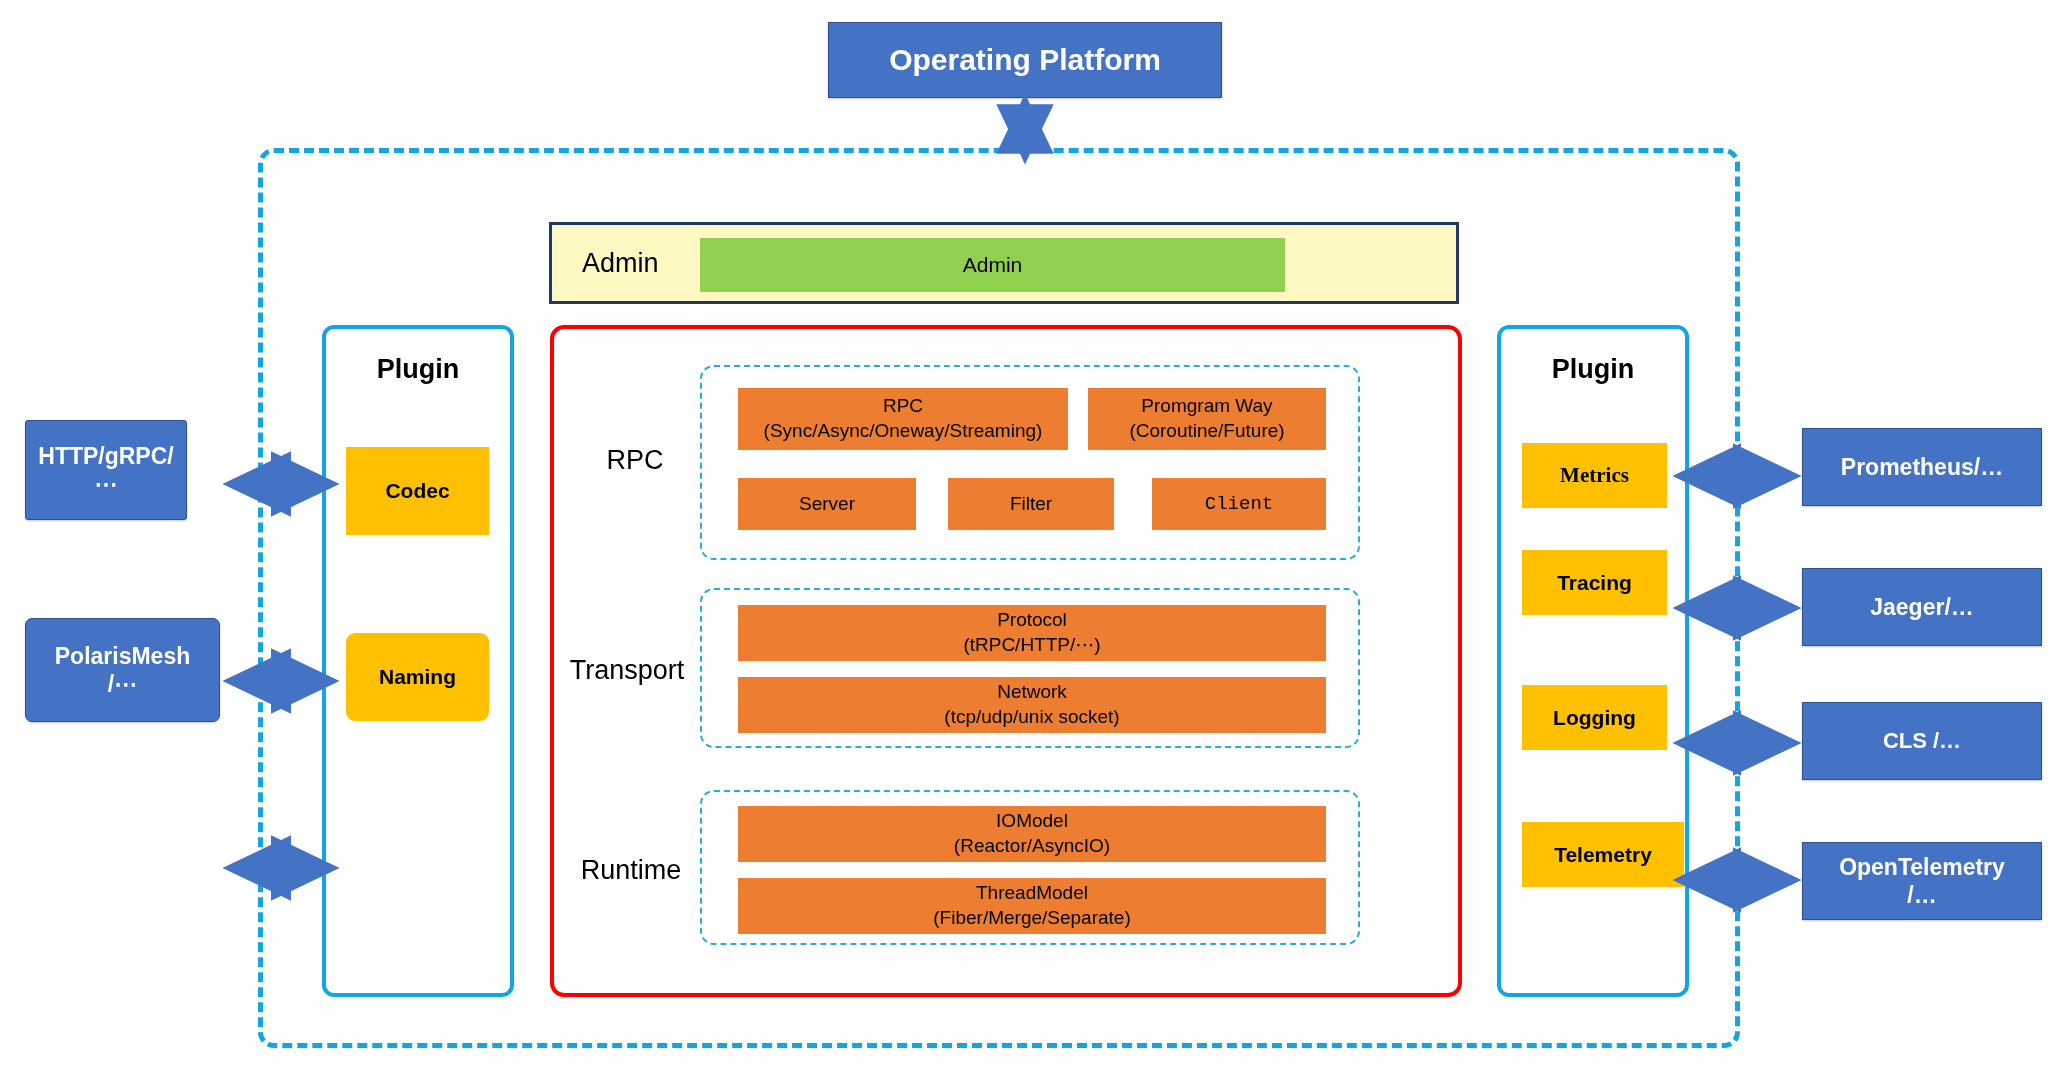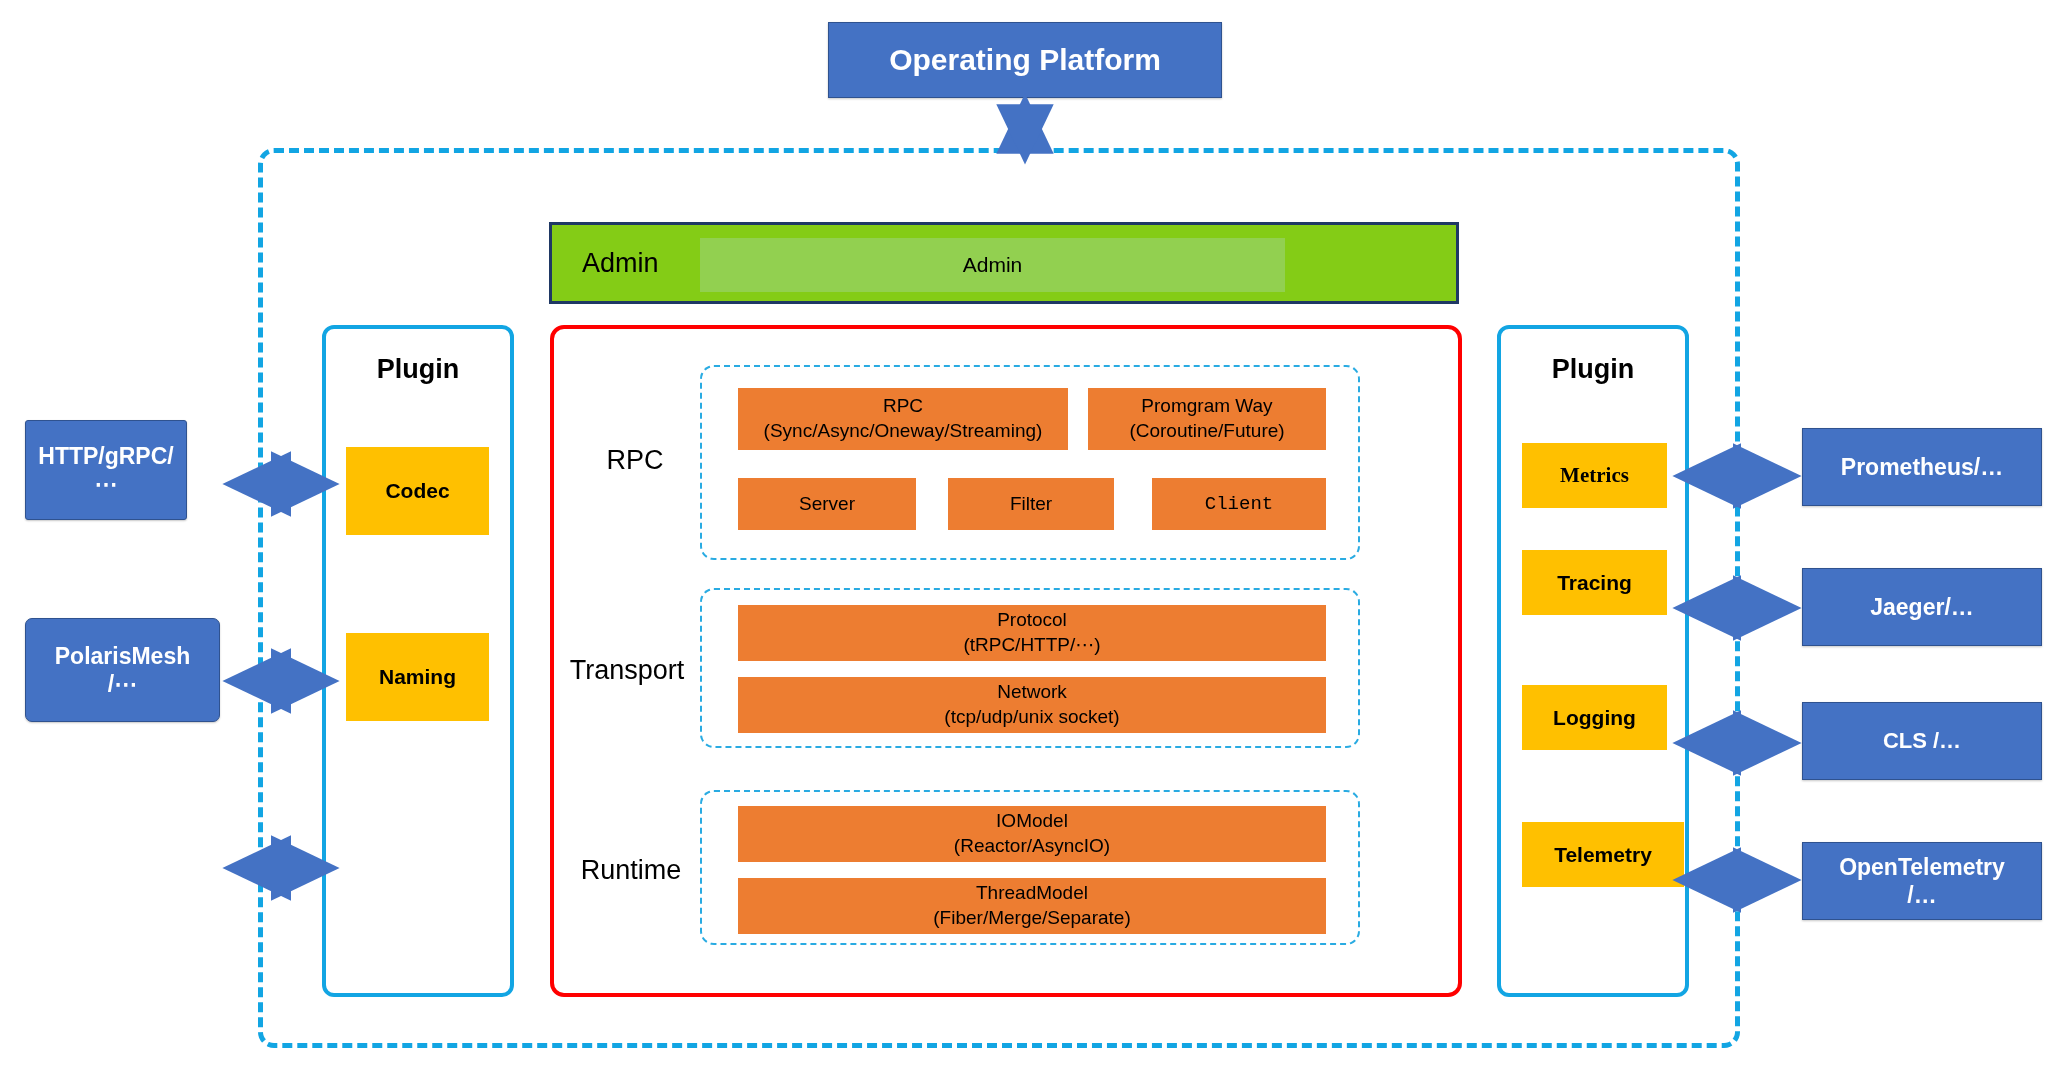--- a/index.html
+++ b/index.html
@@ -46,21 +46,21 @@
     left: 258px; top: 148px;
     width: 1482px; height: 900px;
     border: 5px dashed #12A5E3;
     border-radius: 16px;
     box-sizing: border-box;
   }
 
   
   #admin-row {
     left: 549px; top: 222px; width: 910px; height: 82px;
-    background: #84cc16;
+    background: #fef9c3;
     border: 3px solid #1F3864;
     justify-content: flex-start;
   }
   #admin-row-label {
     position: absolute;
     left: 30px; top: 0; height: 100%;
     display: flex; align-items: center;
     font-size: 27px; color: #000000; font-weight: 500;
   }
   #admin-green {
@@ -156,21 +156,21 @@
     color: #000000;
     display: flex;
     align-items: center;
     justify-content: center;
     font-size: 21px;
     font-weight: bold;
     box-sizing: border-box;
   }
   
   #pl-codec  { left: 346px; top: 447px; width: 143px; height: 88px; }
-  #pl-naming { left: 346px; top: 633px; width: 143px; height: 88px; }
+  #pl-naming { left: 346px; top: 633px; width: 143px; height: 88px; border-radius: 9px; }
   #pl-config { left: 346px; top: 815px; width: 143px; height: 88px; }
   
   #pr-metrics   { left: 1522px; top: 443px; width: 145px; height: 65px; font-family: Liberation Serif, serif; }
   #pr-tracing   { left: 1522px; top: 550px; width: 145px; height: 65px; }
   #pr-logging   { left: 1522px; top: 685px; width: 145px; height: 65px; }
   #pr-telemetry { left: 1522px; top: 822px; width: 162px; height: 65px; }
 
   
   #ext-http    { left: 25px;  top: 420px; width: 162px; height: 100px; font-size: 23px; border-radius: 3px;}
   #ext-polaris { left: 25px;  top: 618px; width: 195px; height: 104px; font-size: 23px; border-radius: 7px;}

